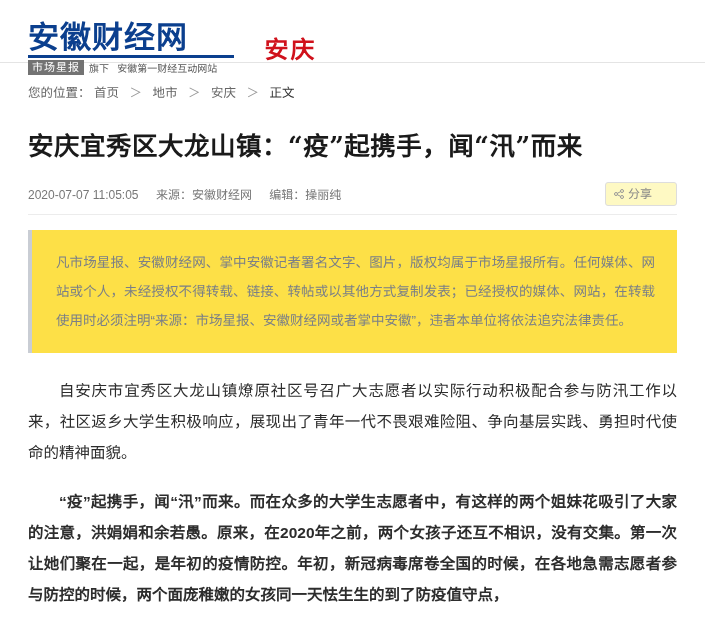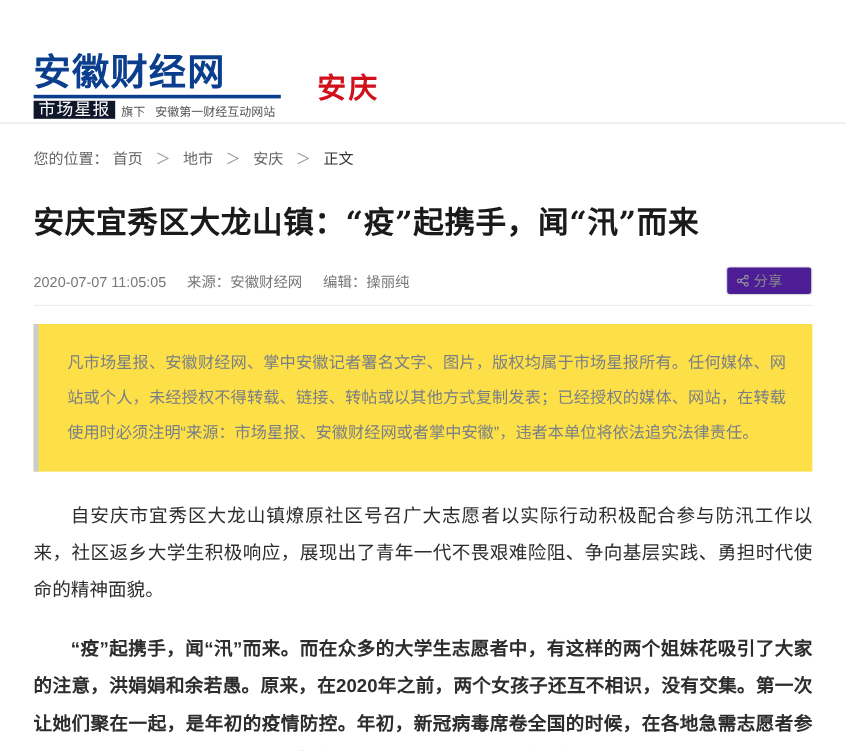--- a/index.html
+++ b/index.html
@@ -18,24 +18,23 @@
   .page {
     position: relative;
     width: 705px;
     height: 626px;
     background: #ffffff;
   }
 
   
   .site-header {
     position: relative;
-    padding: 4px 0 10px 28px;
+    padding: 20px 0 10px 28px;
     height: 62px;
     box-sizing: border-box;
-    margin-top: 40px;
   }
   .logo-block {
     display: inline-block;
     vertical-align: top;
   }
   .logo-main {
     font-family: "DejaVu Serif", "Liberation Serif", serif;
     font-size: 31px;
     font-weight: bold;
     color: #0b3f8e;
@@ -50,23 +49,23 @@
     margin: 1px 0 3px 0;
   }
   .logo-sub {
     font-size: 10px;
     color: #555555;
     line-height: 13px;
     white-space: nowrap;
   }
   .logo-sub .badge {
     display: inline-block;
-    background: #0f172a;
+    background: #737373;
     color: #ffffff;
-    font-size: 14px;
+    font-size: 11px;
     padding: 1px 4px;
     margin-right: 5px;
     letter-spacing: 1px;
     position: relative;
     top: -1px;
   }
   .city-name {
     display: inline-block;
     vertical-align: top;
     margin-left: 26px;
@@ -130,21 +129,21 @@
   .share-btn {
     position: absolute;
     right: 0;
     top: 0;
     border: 1px solid #dddddd;
     border-radius: 3px;
     color: #888888;
     font-size: 12px;
     padding: 3px 10px 3px 8px;
     line-height: 16px;
-    background: #4c1d95;
+    background: #fef9c3;
     white-space: nowrap;
   }
   .share-btn .share-ico {
     display: inline-block;
     width: 10px;
     height: 10px;
     margin-right: 4px;
     position: relative;
     top: 1px;
   }

